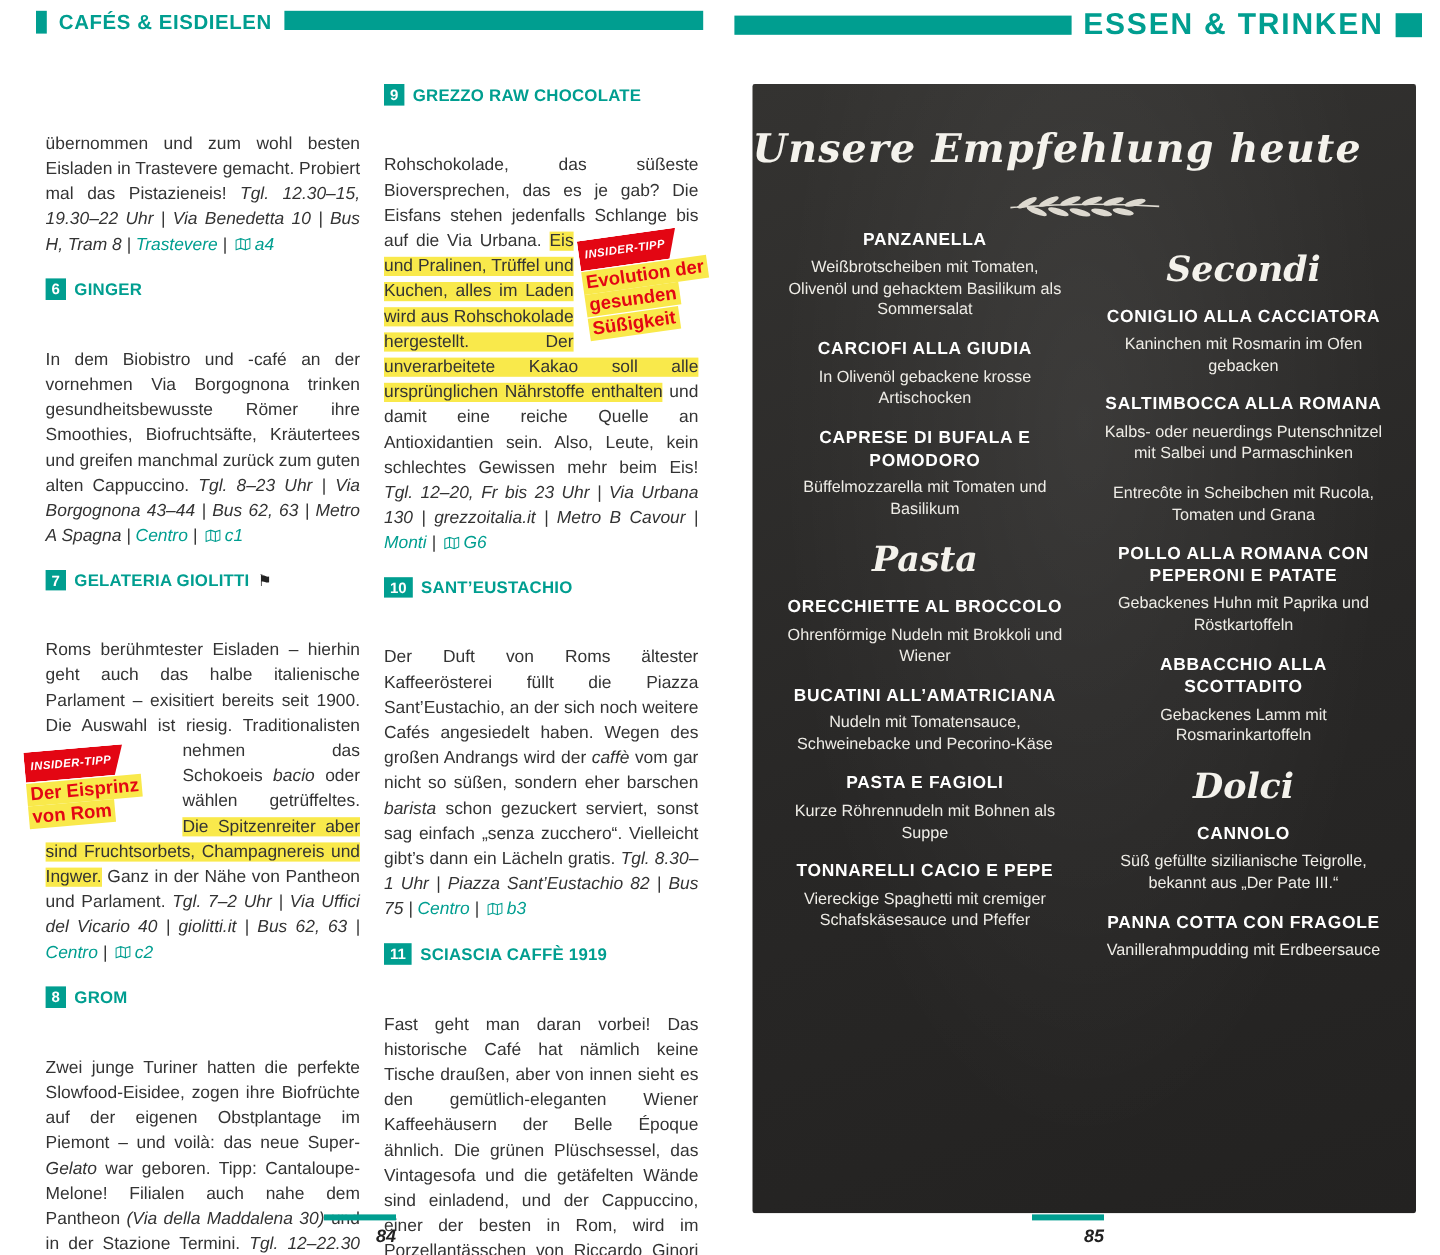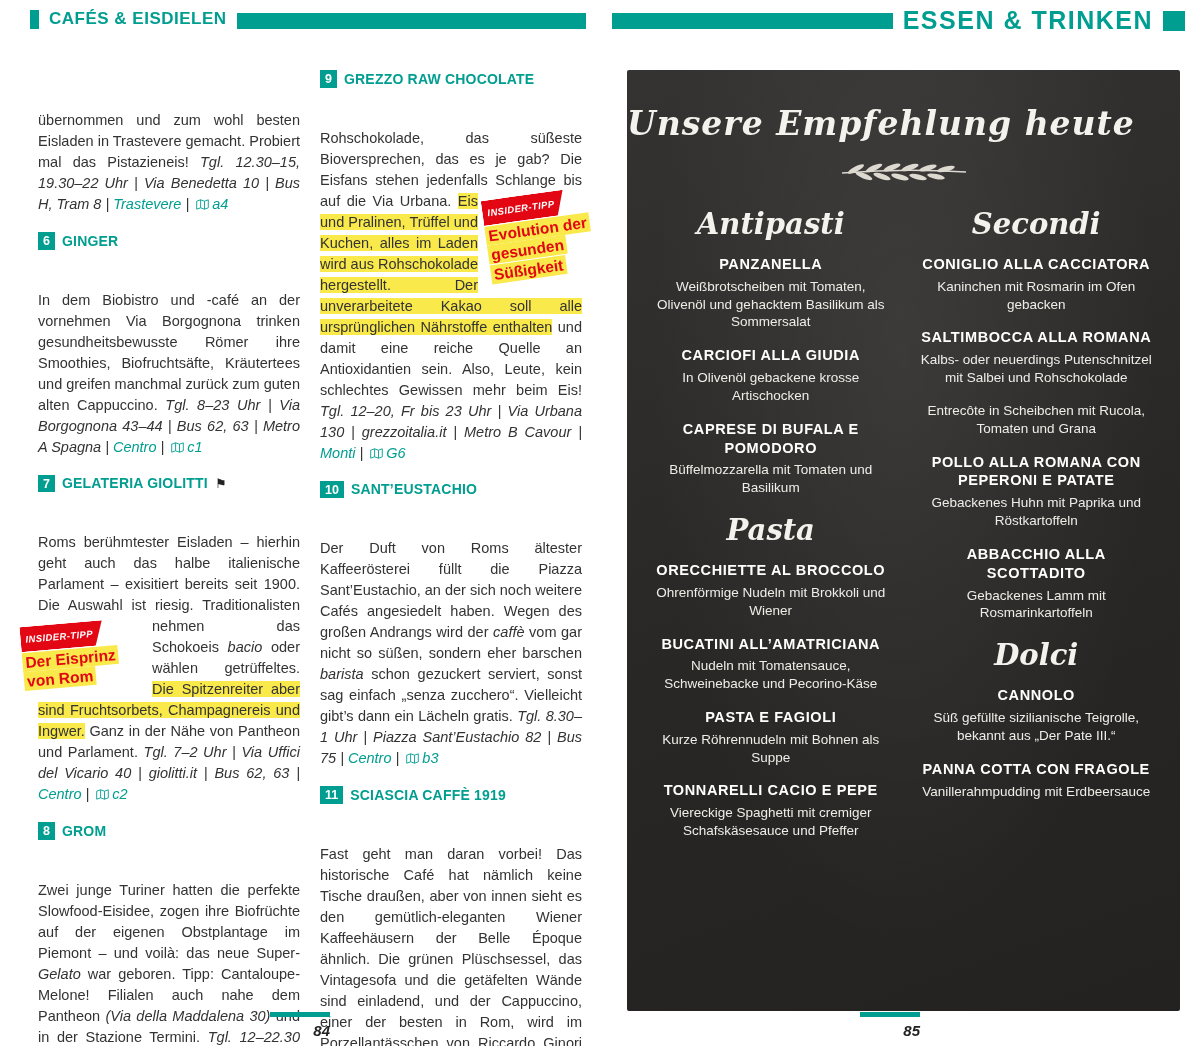--- a/index.html
+++ b/index.html
@@ -1,20 +1,20 @@
 <!DOCTYPE html>
 <html lang="de"><head>
 <meta charset="utf-8">
 <style>
   * { margin:0; padding:0; box-sizing:border-box; }
   body { background:#ffffff; font-family:"Liberation Sans", sans-serif; }
   .spread { position:relative; width:1200px; height:1046px; background:#ffffff; overflow:hidden; color:#333; }
 
   
-  .hdr-left { position:absolute; left:30px; top:9px; width:556px; display:flex; align-items:flex-end; gap:10px; }
+  .hdr-left { position:absolute; left:30px; top:9px; width:556px; display:flex; align-items:flex-start; gap:10px; }
   .hdr-right { position:absolute; left:612px; top:6px; width:573px; display:flex; align-items:center; gap:10px;justify-content:flex-end; }
   .bar { background:#009e90; }
   .stub-l { width:9px; height:19px; }
   .stub-r { width:22px; height:20px; }
   .longbar { flex:1; height:16px; }
   .hdr-title { color:#009e90; font-weight:bold; font-size:17px; letter-spacing:0.5px; white-space:nowrap; }
   .hdr-title-big { color:#009e90; font-weight:bold; font-size:25px; letter-spacing:1.5px; white-space:nowrap; }
 
   
   .page-left { position:absolute; left:38px; top:70px; width:544px; display:flex; gap:20px; }
@@ -160,21 +160,20 @@
         <ellipse cx="30" cy="17" rx="9" ry="2.6" transform="rotate(22 30 17)"></ellipse>
         <ellipse cx="48" cy="17.5" rx="9" ry="2.6" transform="rotate(18 48 17.5)"></ellipse>
         <ellipse cx="66" cy="18" rx="9" ry="2.6" transform="rotate(15 66 18)"></ellipse>
         <ellipse cx="84" cy="18" rx="9" ry="2.6" transform="rotate(13 84 18)"></ellipse>
         <ellipse cx="102" cy="17.5" rx="9" ry="2.6" transform="rotate(11 102 17.5)"></ellipse>
       </g>
     </svg>
 
     <div class="board-cols">
       <div class="bcol">
-        <h2 class="script-h">Antipasti</h2>
         <div class="mi">
             <div class="mi-name">PANZANELLA</div>
             <div class="mi-desc">Weißbrotscheiben mit Tomaten, Olivenöl und gehacktem Basilikum als Sommersalat</div>
           </div>
         <div class="mi">
             <div class="mi-name">CARCIOFI ALLA GIUDIA</div>
             <div class="mi-desc">In Olivenöl gebackene krosse Artischocken</div>
           </div>
         <div class="mi">
             <div class="mi-name">CAPRESE DI BUFALA E POMODORO</div>
@@ -201,21 +200,21 @@
       </div>
 
       <div class="bcol">
         <h2 class="script-h">Secondi</h2>
         <div class="mi">
             <div class="mi-name">CONIGLIO ALLA CACCIATORA</div>
             <div class="mi-desc">Kaninchen mit Rosmarin im Ofen gebacken</div>
           </div>
         <div class="mi">
             <div class="mi-name">SALTIMBOCCA ALLA ROMANA</div>
-            <div class="mi-desc">Kalbs- oder neuerdings Putenschnitzel mit Salbei und Rohschokolade</div>
+            <div class="mi-desc">Kalbs- oder neuerdings Putenschnitzel mit Salbei und Parmaschinken</div>
           </div>
         <div class="mi">
             <div class="mi-desc">Entrecôte in Scheibchen mit Rucola, Tomaten und Grana</div>
           </div>
         <div class="mi">
             <div class="mi-name">POLLO ALLA ROMANA CON PEPERONI E PATATE</div>
             <div class="mi-desc">Gebackenes Huhn mit Paprika und Röstkartoffeln</div>
           </div>
         <div class="mi">
             <div class="mi-name">ABBACCHIO ALLA SCOTTADITO</div>

